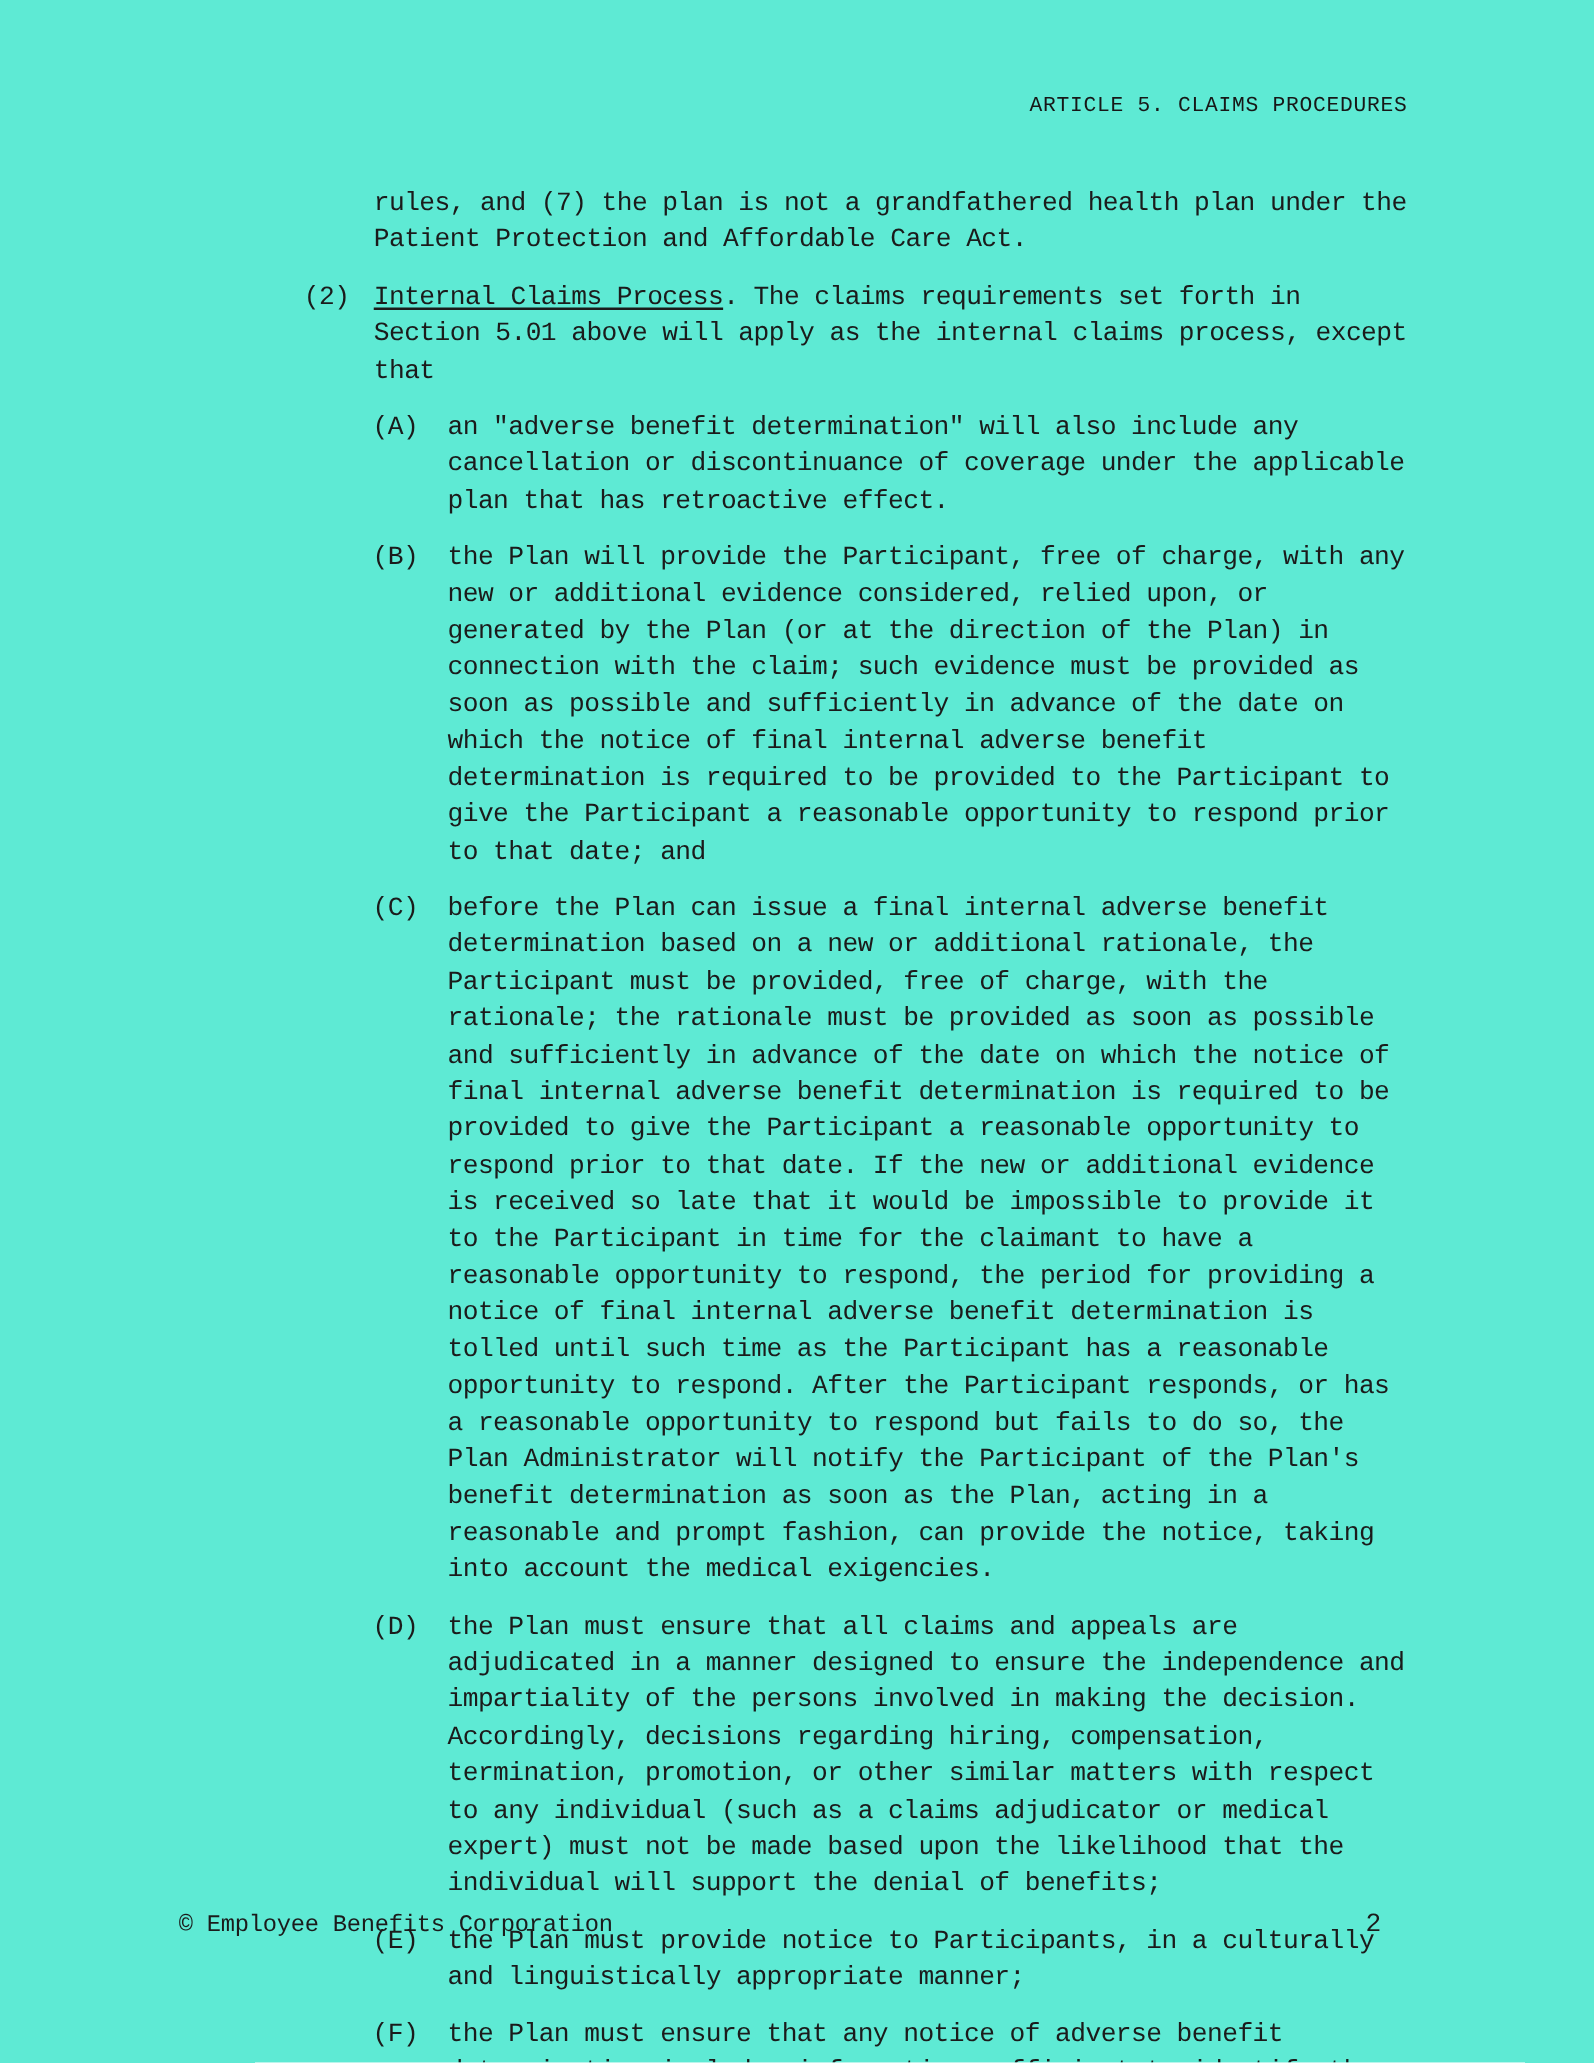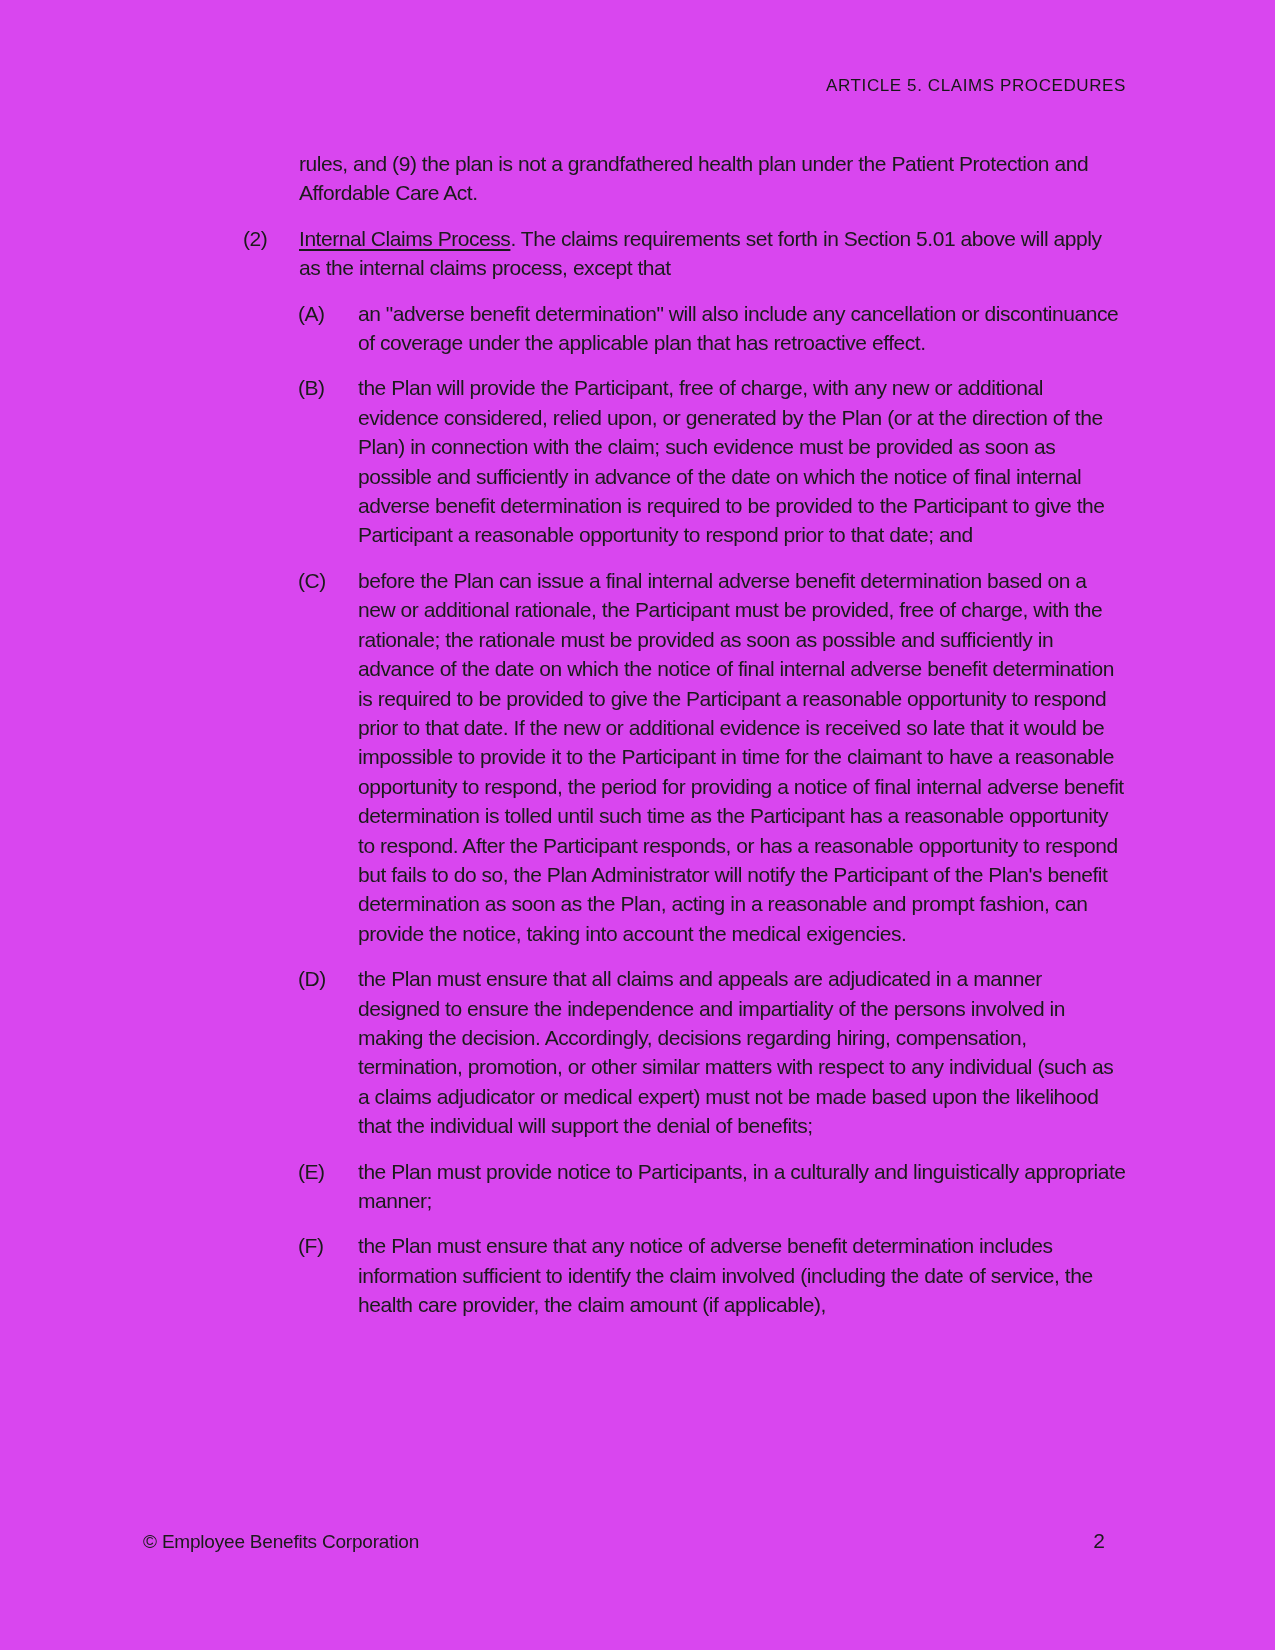--- a/index.html
+++ b/index.html
@@ -4,22 +4,22 @@
 <style>
   html, body {
     margin: 0;
     padding: 0;
     background: #ffffff;
   }
   .page {
     position: relative;
     width: 1275px;
     height: 1650px;
-    background: #d946ef;
-    font-family: Liberation Sans, sans-serif;
+    background: #5eead4;
+    font-family: Liberation Mono, monospace;
     color: #1b1b1b;
     overflow: hidden;
   }
   .header-line {
     position: absolute;
     top: 76px;
     left: 150px;
     right: 149px;
     text-align: right;
     font-size: 17px;
@@ -90,21 +90,21 @@
 </style>
 </head>
 <body>
 
 <div class="page">
 
   <div class="header-line">ARTICLE 5. CLAIMS PROCEDURES</div>
 
   <div class="content">
 
-    <div class="para cont-para">rules, and (9) the plan is not a grandfathered health plan under the Patient Protection and Affordable Care Act.</div>
+    <div class="para cont-para">rules, and (7) the plan is not a grandfathered health plan under the Patient Protection and Affordable Care Act.</div>
 
     <div class="para sec-para">
       <span class="marker">(2)</span>
       <span class="underline">Internal Claims Process</span><span>. The claims requirements set forth in Section 5.01 above will apply as the internal claims process, except that</span>
     </div>
 
     <div class="para item">
       <span class="marker">(A)</span>
       <span>an "adverse benefit determination" will also include any cancellation or discontinuance of coverage under the applicable plan that has retroactive effect.</span>
     </div>

